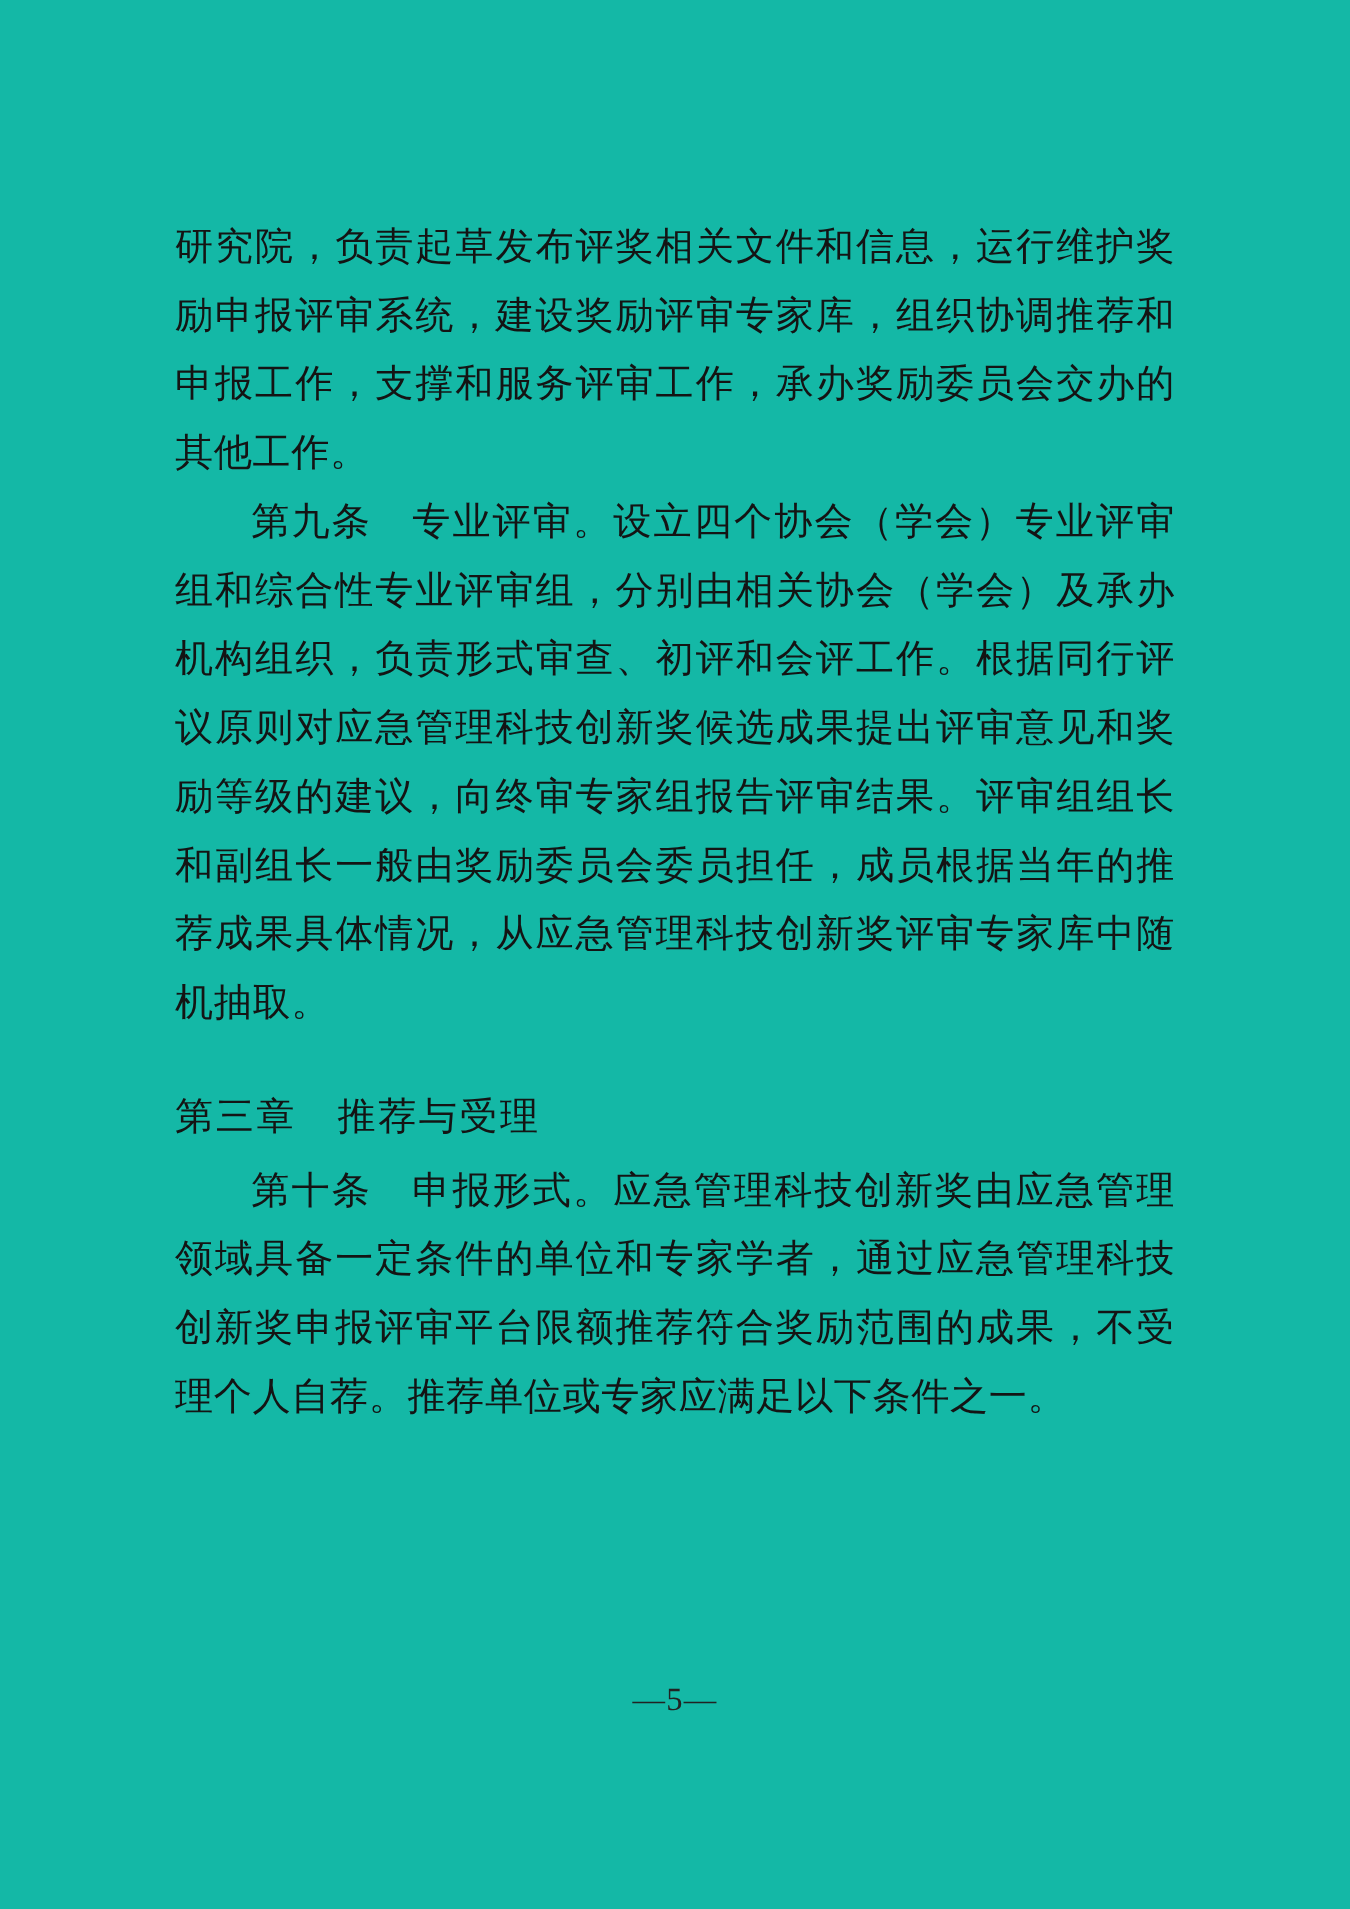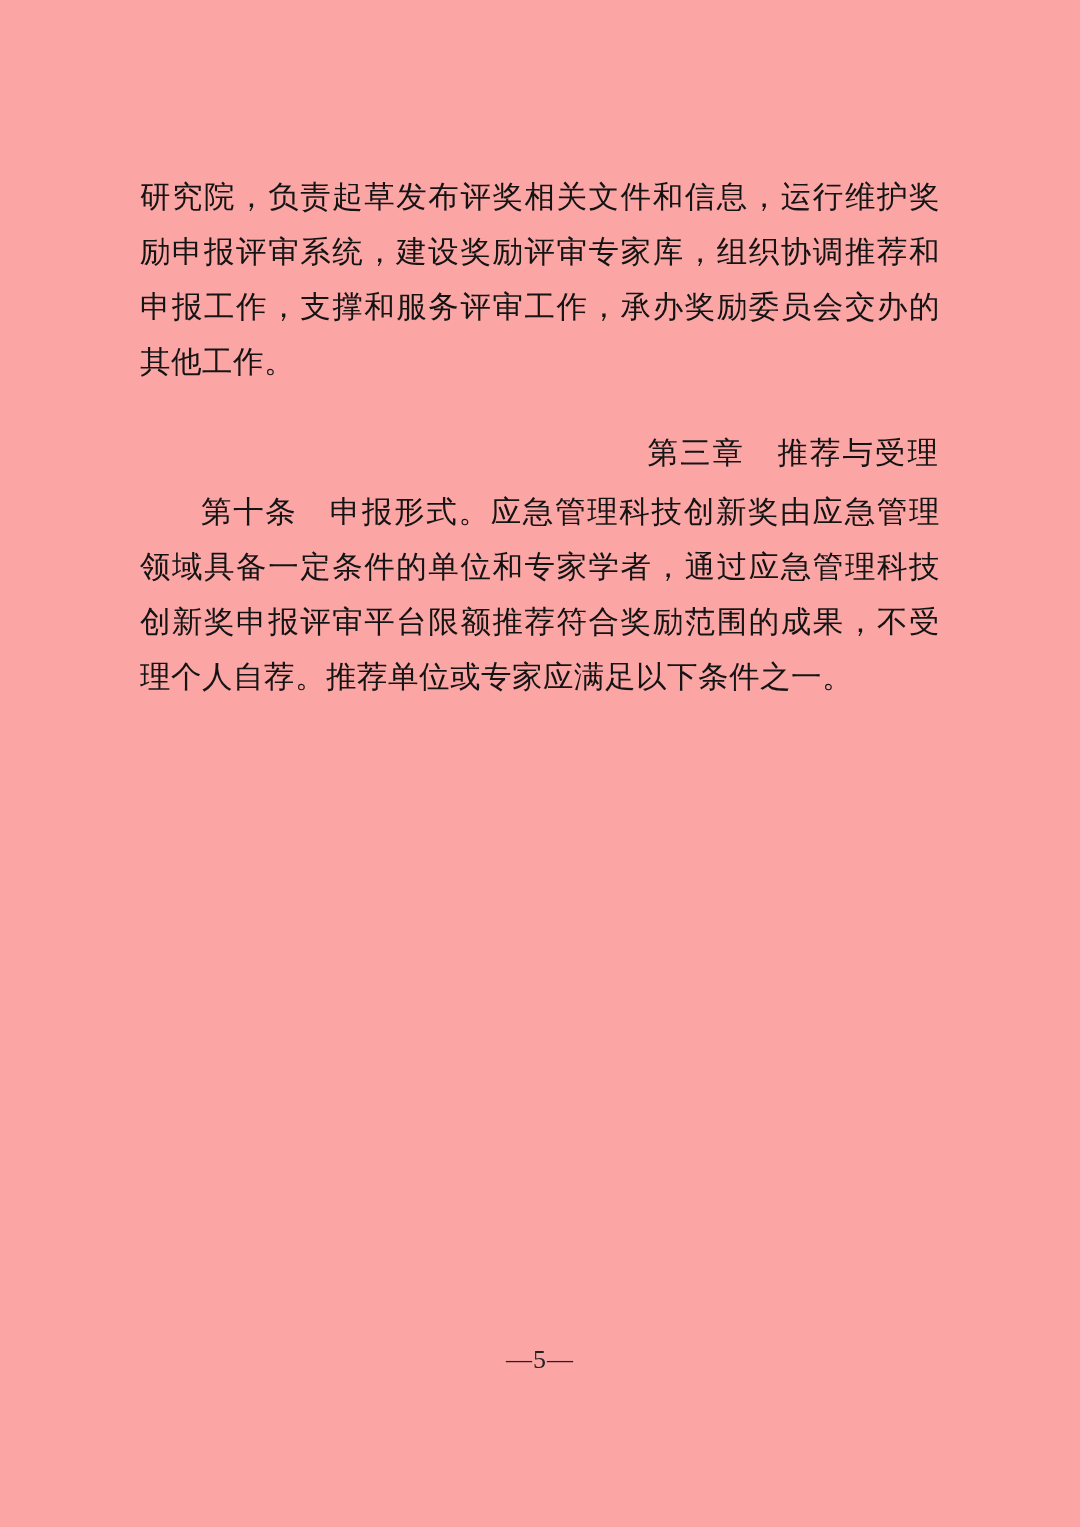--- a/index.html
+++ b/index.html
@@ -14,21 +14,21 @@
     color: #1a1a1a;
     position: relative;
     overflow: hidden;
   }
   .page {
     position: absolute;
     top: 0;
     left: 0;
     width: 1080px;
     height: 1527px;
-    background: #fca5a5;
+    background: #14b8a6;
   }
   .content {
     position: absolute;
     top: 170px;
     left: 140px;
     width: 800px;
   }
   .para {
     font-size: 30.5px;
     line-height: 55px;
@@ -39,21 +39,21 @@
     color: #141414;
     font-weight: 500;
   }
   .indent {
     text-indent: 61px;
   }
   .chapter-heading {
     font-size: 30.5px;
     line-height: 55px;
     letter-spacing: 2px;
-    text-align: right;
+    text-align: left;
     margin: 36px 0 4px 0;
     color: #141414;
     font-weight: 500;
   }
   .page-number {
     position: absolute;
     top: 1345px;
     left: 0;
     width: 1080px;
     text-align: center;
@@ -65,20 +65,21 @@
 </style>
 </head>
 <body>
 
 <div class="page">
   <div class="content">
 
     <p class="para">研究院，负责起草发布评奖相关文件和信息，运行维护奖励申报评审系统，建设奖励评审专家库，组织协调推荐和申报工作，支撑和服务评审工作，承办奖励委员会交办的其他工作。</p>
 
 
+    <p class="para indent">第九条　专业评审。设立四个协会（学会）专业评审组和综合性专业评审组，分别由相关协会（学会）及承办机构组织，负责形式审查、初评和会评工作。根据同行评议原则对应急管理科技创新奖候选成果提出评审意见和奖励等级的建议，向终审专家组报告评审结果。评审组组长和副组长一般由奖励委员会委员担任，成员根据当年的推荐成果具体情况，从应急管理科技创新奖评审专家库中随机抽取。</p>
 
     <h2 class="chapter-heading">第三章　推荐与受理</h2>
 
     <p class="para indent">第十条　申报形式。应急管理科技创新奖由应急管理领域具备一定条件的单位和专家学者，通过应急管理科技创新奖申报评审平台限额推荐符合奖励范围的成果，不受理个人自荐。推荐单位或专家应满足以下条件之一。</p>
 
   </div>
 
   <div class="page-number">—5—</div>
 </div>
 

